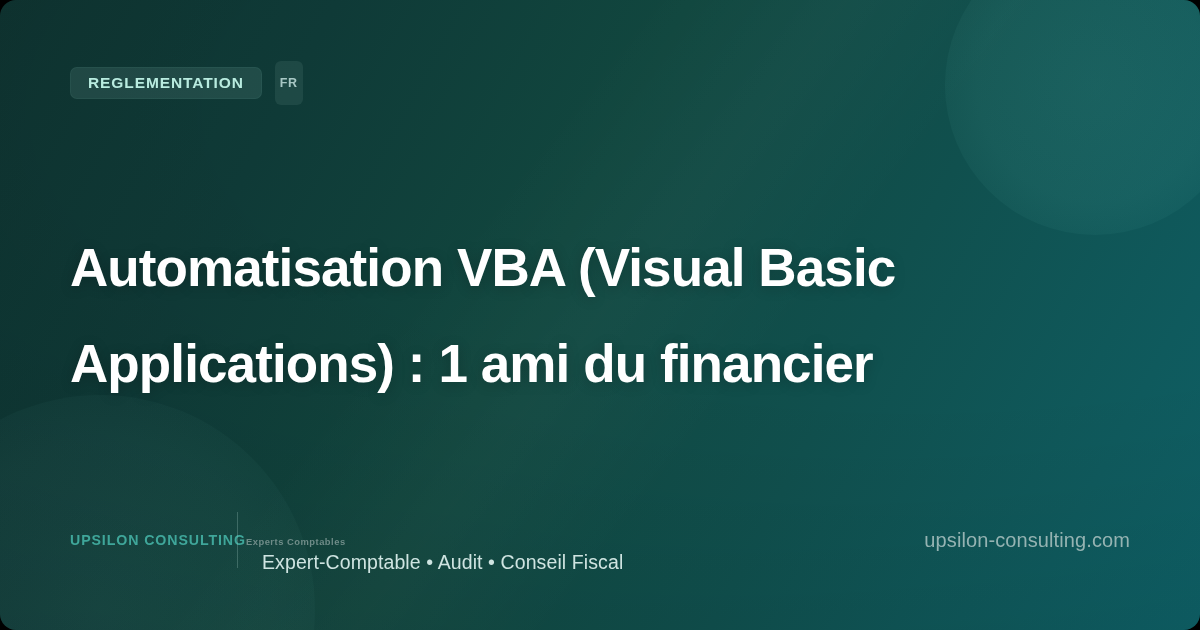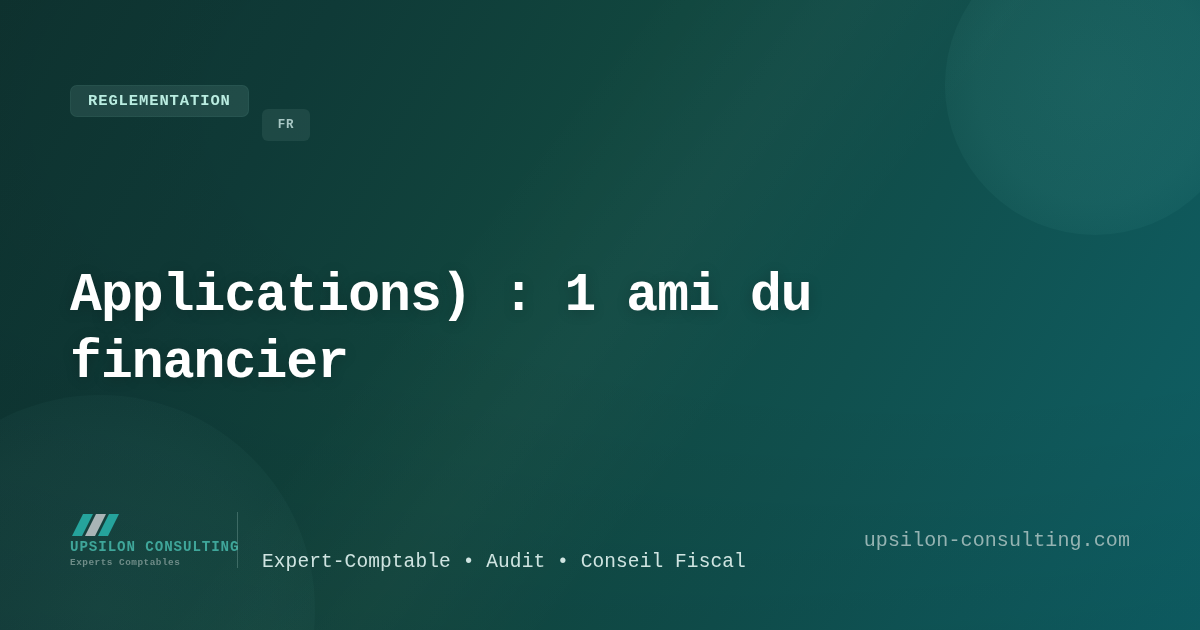--- a/index.html
+++ b/index.html
@@ -7,29 +7,30 @@
     margin: 0;
     padding: 0;
     background: #000;
   }
 
   #card {
     position: relative;
     width: 1200px;
     height: 630px;
     overflow: hidden;
-    font-family: Liberation Mono, monospace;
+    font-family: Liberation Sans, sans-serif;
     background:
       linear-gradient(118deg,
         #0e3330 0%,
         #0f3a37 22%,
         #11473f 45%,
         #10504e 68%,
         #0f5a5d 88%,
         #0e6066 100%);
+    border-radius: 16px;
     -webkit-font-smoothing: antialiased;
   }
 
   
   .blob {
     position: absolute;
     border-radius: 50%;
     pointer-events: none;
   }
 
@@ -96,32 +97,31 @@
     border-radius: 7px;
     background: rgba(173, 232, 222, 0.115);
     border: 1px solid rgba(173, 232, 222, 0.055);
     color: #b9ece0;
     font-size: 15.5px;
     font-weight: 700;
     letter-spacing: 0.9px;
   }
 
   #lang-badge {
-    height: 32px;
+    height: 44px;
     box-sizing: border-box;
-    padding: 0 16px;
+    padding: 0 5px;
     display: flex;
     align-items: center;
     border-radius: 6px;
     background: rgba(200, 228, 224, 0.085);
     color: #a9c8c5;
     font-size: 12.5px;
     font-weight: 600;
     letter-spacing: 0.55px;
-    margin-top: 48px;
   }
 
   
   #headline {
     position: absolute;
     left: 70px;
     top: 234px;
     width: 830px;
     margin: 0;
     color: #ffffff;
@@ -140,21 +140,22 @@
     right: 70px;
     bottom: 55px;
     height: 70px;
     display: flex;
     align-items: center;
     z-index: 5;
   }
 
   #brand-logo {
     display: flex;
-    flex-direction: column;
+    flex-direction: row;
+    align-items: center;
     width: 150px;
     flex: 0 0 auto;
   }
 
   #logo-mark {
     display: block;
     margin-bottom: 2px;
   }
 
   #logo-wordmark {
@@ -212,20 +213,21 @@
   <div class="blob" id="blob-bottom-left"></div>
   <div id="sheen"></div>
   <div id="vignette"></div>
 
   <div id="badges">
     <div id="category-badge">REGLEMENTATION</div>
     <div id="lang-badge">FR</div>
   </div>
 
   <h1 id="headline">
+    <span style="display: block;">Automatisation VBA (Visual Basic</span>
     <span style="display: block; margin-top: 29px;">Applications) : 1 ami du financier</span>
   </h1>
 
   <div id="footer">
 
     <div id="brand-logo">
       <svg id="logo-mark" width="56" height="26" viewBox="0 0 56 26">
         <polygon points="13,2 23,2 12,24 2,24" fill="#25a39c"></polygon>
         <polygon points="26,2 36,2 25,24 15,24" fill="#a9b4b6"></polygon>
         <polygon points="39,2 49,2 38,24 28,24" fill="#25a39c"></polygon>

